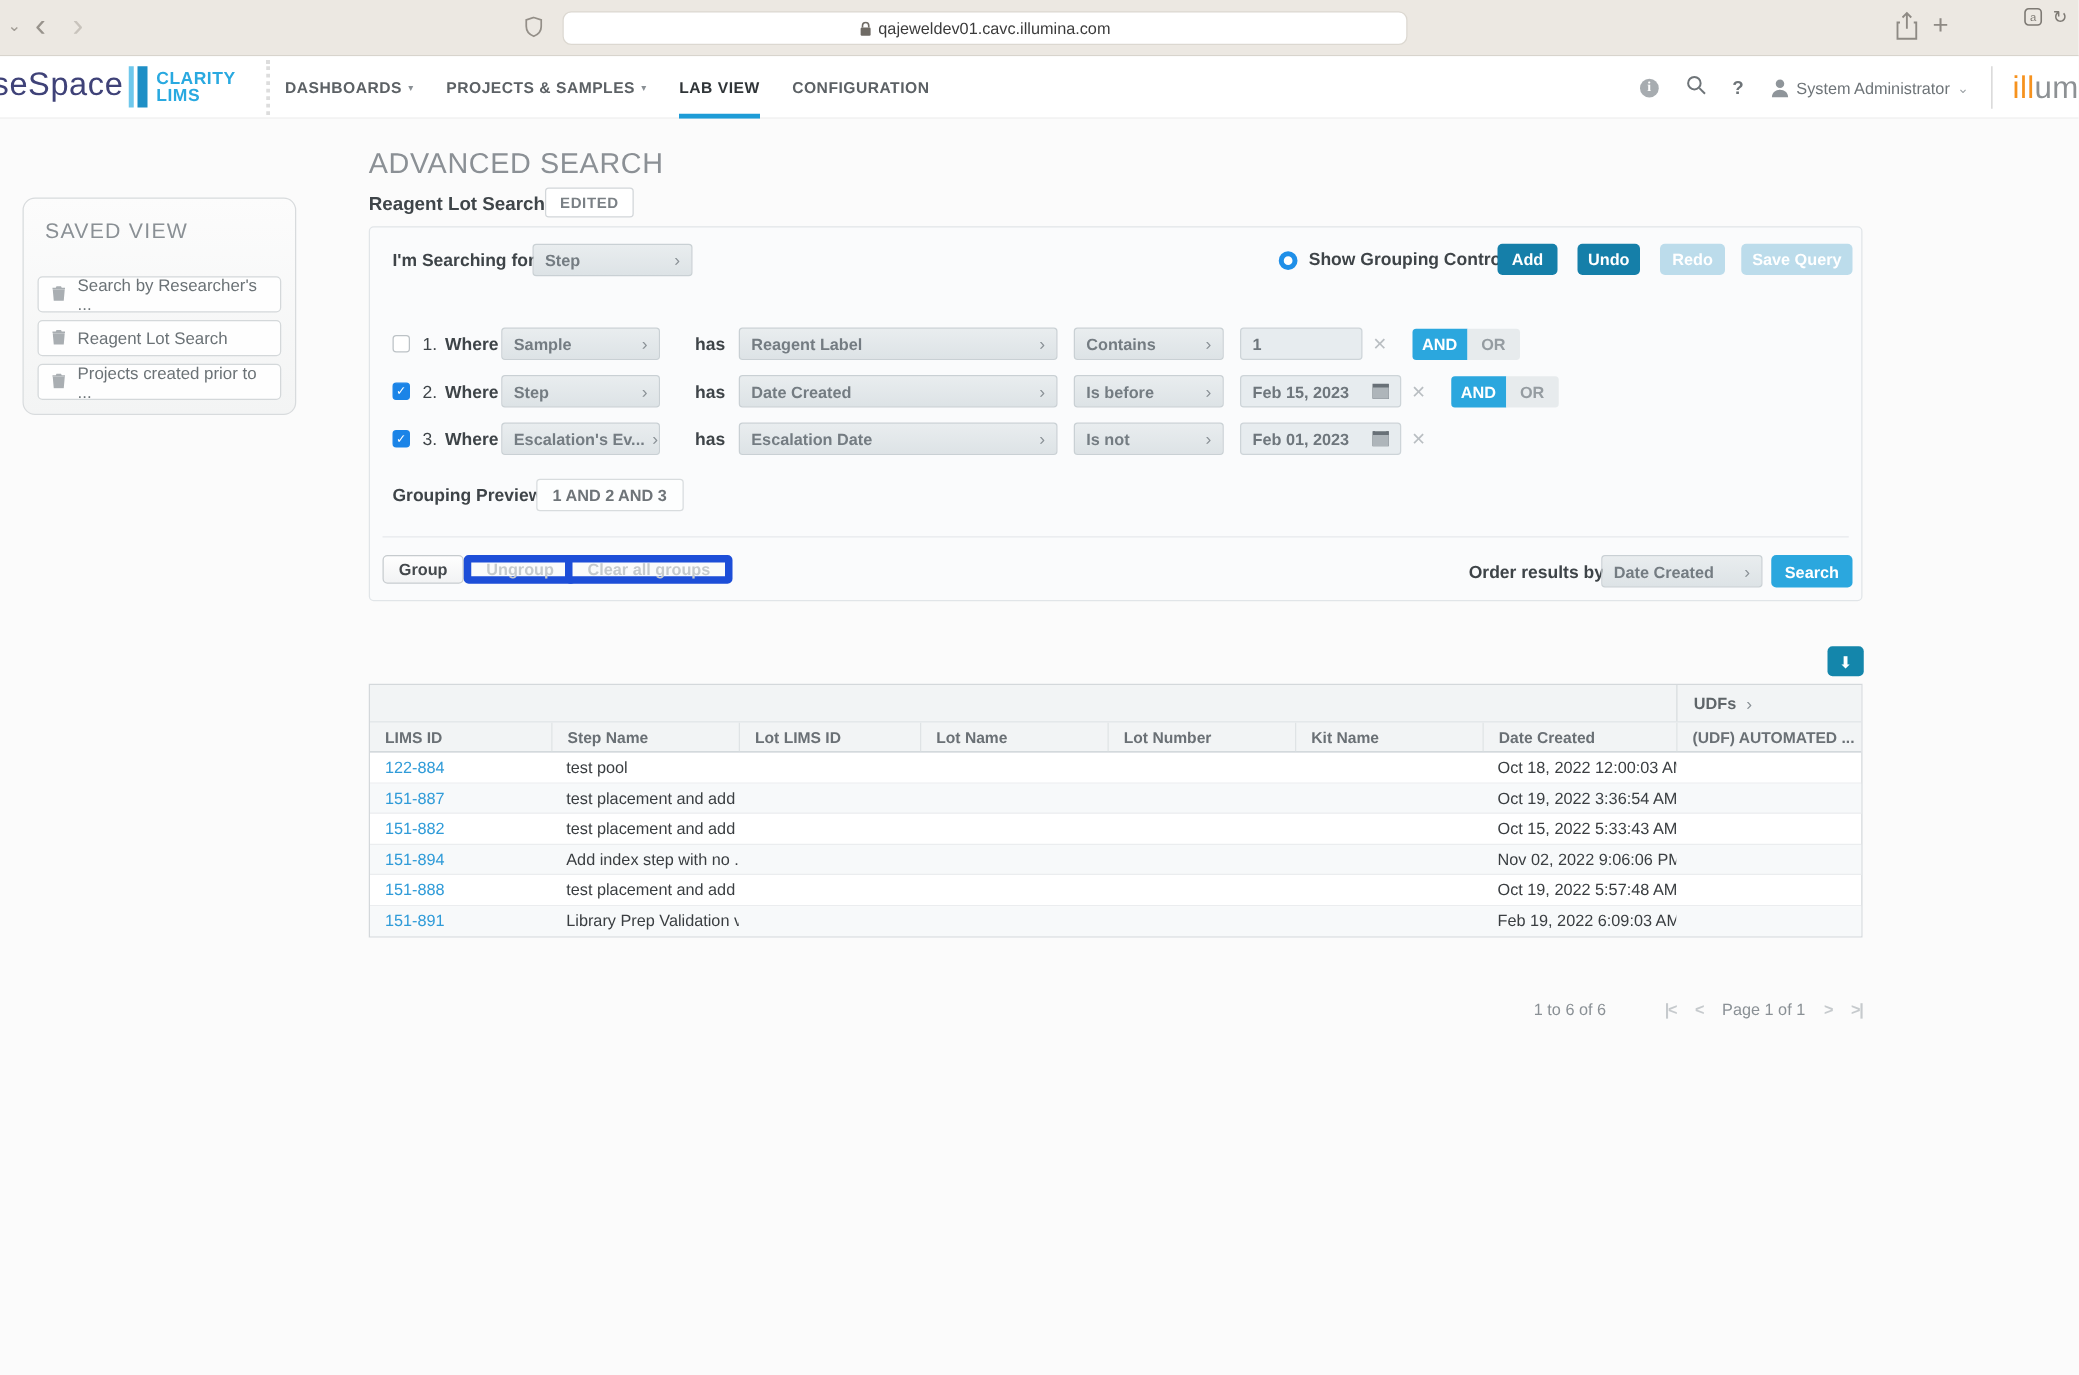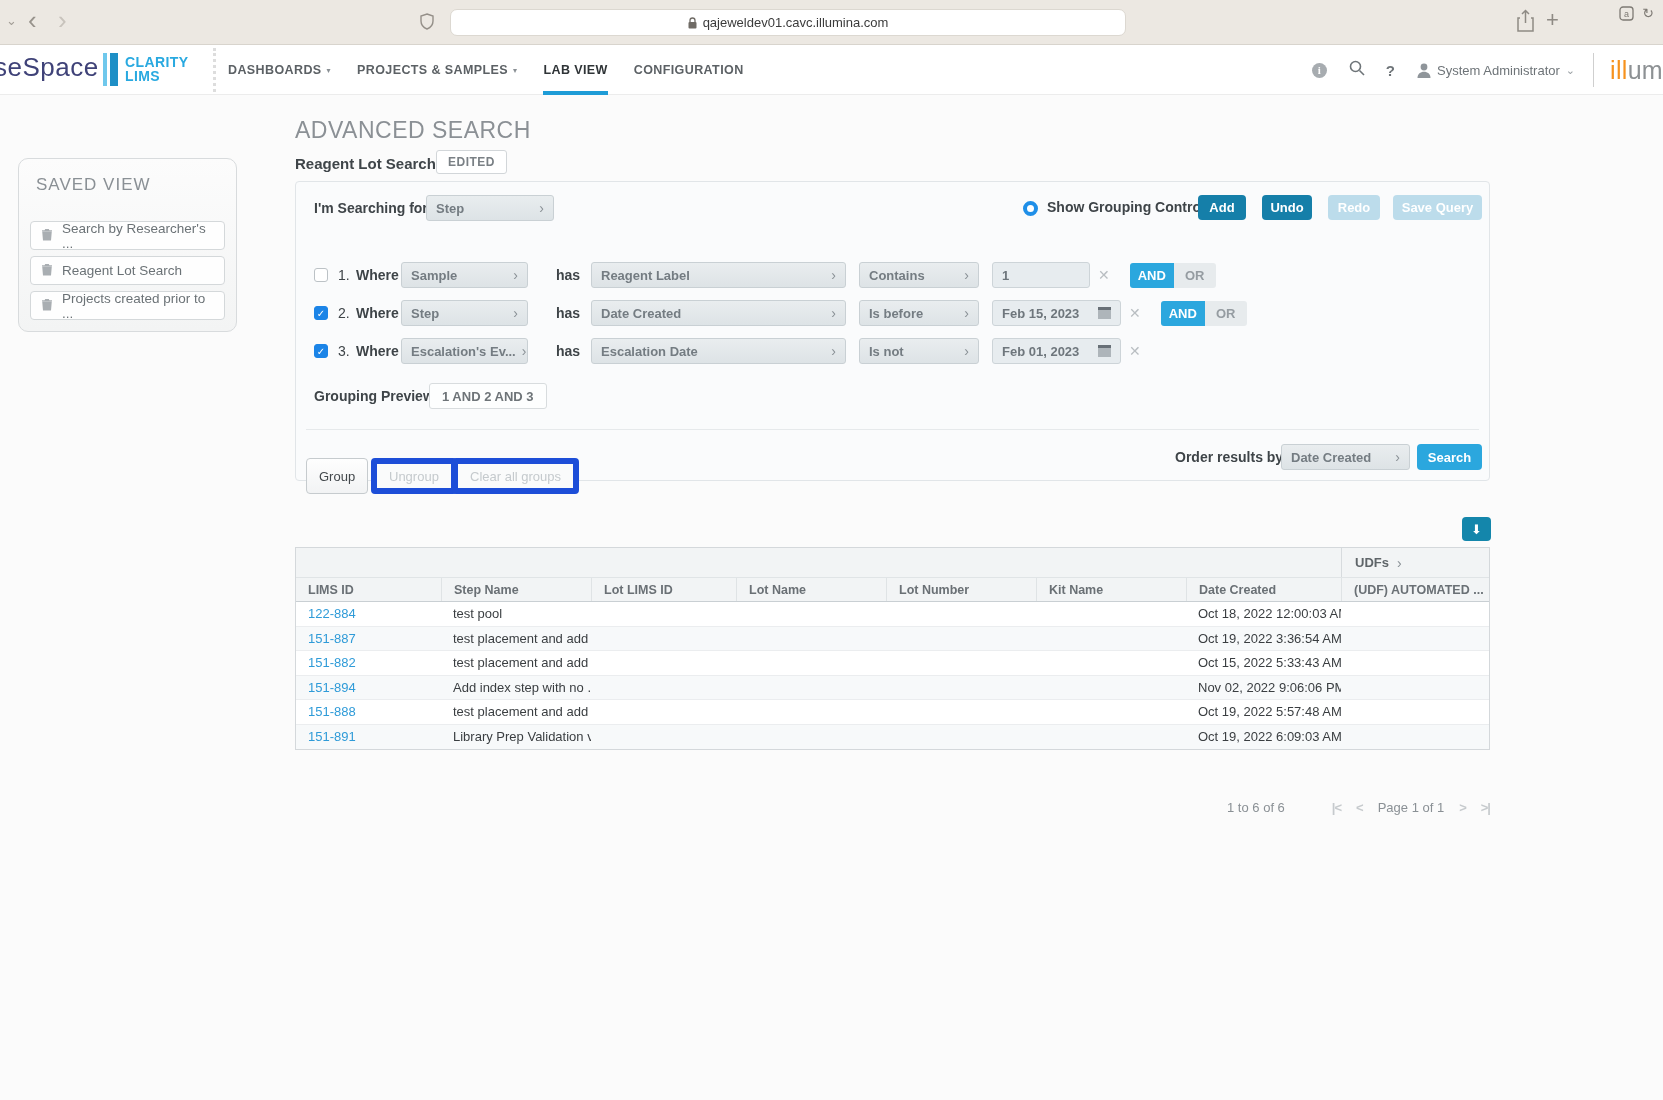--- a/index.html
+++ b/index.html
@@ -111,21 +111,21 @@
   .logic { display:flex;padding-left:12px; }
   .logic .and { background:#2BA7DE; color:#fff; border-radius:3px 0 0 3px; width:44px; }
   .logic .or  { background:#E7EBED; color:#959CA1; border-radius:0 3px 3px 0; width:42px; }
   .logic span { height:25px; display:flex; align-items:center; justify-content:center;
     font-size:13px; font-weight:700; cursor:pointer; }
   .gp-label { position:absolute; left:18px; top:206px; }
   .gp-value { position:absolute; left:133px; top:201px; height:26px; padding:0 12px;
     border:1px solid #D8DCDE; background:#FDFEFE; border-radius:3px; display:flex; align-items:center;
     color:#6E7478; font-size:13px; font-weight:700; }
   .panel-divider { position:absolute; left:10px; right:10px; top:247px; height:1px; background:#E6E9EB; }
-  .gbtn { position:absolute; top:276px; height:36px; border-radius:4px; font-size:13px; font-weight:400;
+  .gbtn { position:absolute; top:262px; height:23px; border-radius:4px; font-size:13px; font-weight:700;
     display:flex; align-items:center; justify-content:center; padding:0 12px; cursor:pointer; }
   .gbtn.on  { background:linear-gradient(180deg,#FEFEFE,#F2F3F4); border:1px solid #C6CBCE; color:#43484C; }
   .gbtn.off { background:#FAFBFB; border:6px solid #1d4ed8; color:#C5CACD; cursor:default; }
   .btn-group { left:10px; } .btn-ungroup { left:75px; } .btn-clear { left:156px; }
   .order-label { position:absolute; left:879px; top:267px; }
   .order-dd { position:absolute; left:985px; top:262px; width:129px; }
   .btn-search { position:absolute; left:1121px; top:262px; width:65px; height:26px; background:#2BA7DE; }
   
   .dl-btn { position:absolute; left:1462px; top:422px; width:29px; height:24px; background:#1486AB;
     border:none; border-radius:4px; color:#FFFFFF; font-size:13px; display:flex; align-items:center;
@@ -455,21 +455,21 @@
         </div>
         <div class="tgrid trow alt">
           <div class="tcell">
             <span class="link">151-891</span>
           </div>
           <div class="tcell">Library Prep Validation v...</div>
           <div class="tcell"></div>
           <div class="tcell"></div>
           <div class="tcell"></div>
           <div class="tcell"></div>
-          <div class="tcell">Oct 19, 2022 6:09:03 AM</div>
+          <div class="tcell">Feb 19, 2022 6:09:03 AM</div>
           <div class="tcell"></div>
         </div>
       </div>
   </div>
 
   <div class="pagination">
     <span class="pg-range">1 to 6 of 6</span>
     <span class="pg-icon">|&lt;</span>
     <span class="pg-icon">&lt;</span>
     <span>Page 1 of 1</span>

